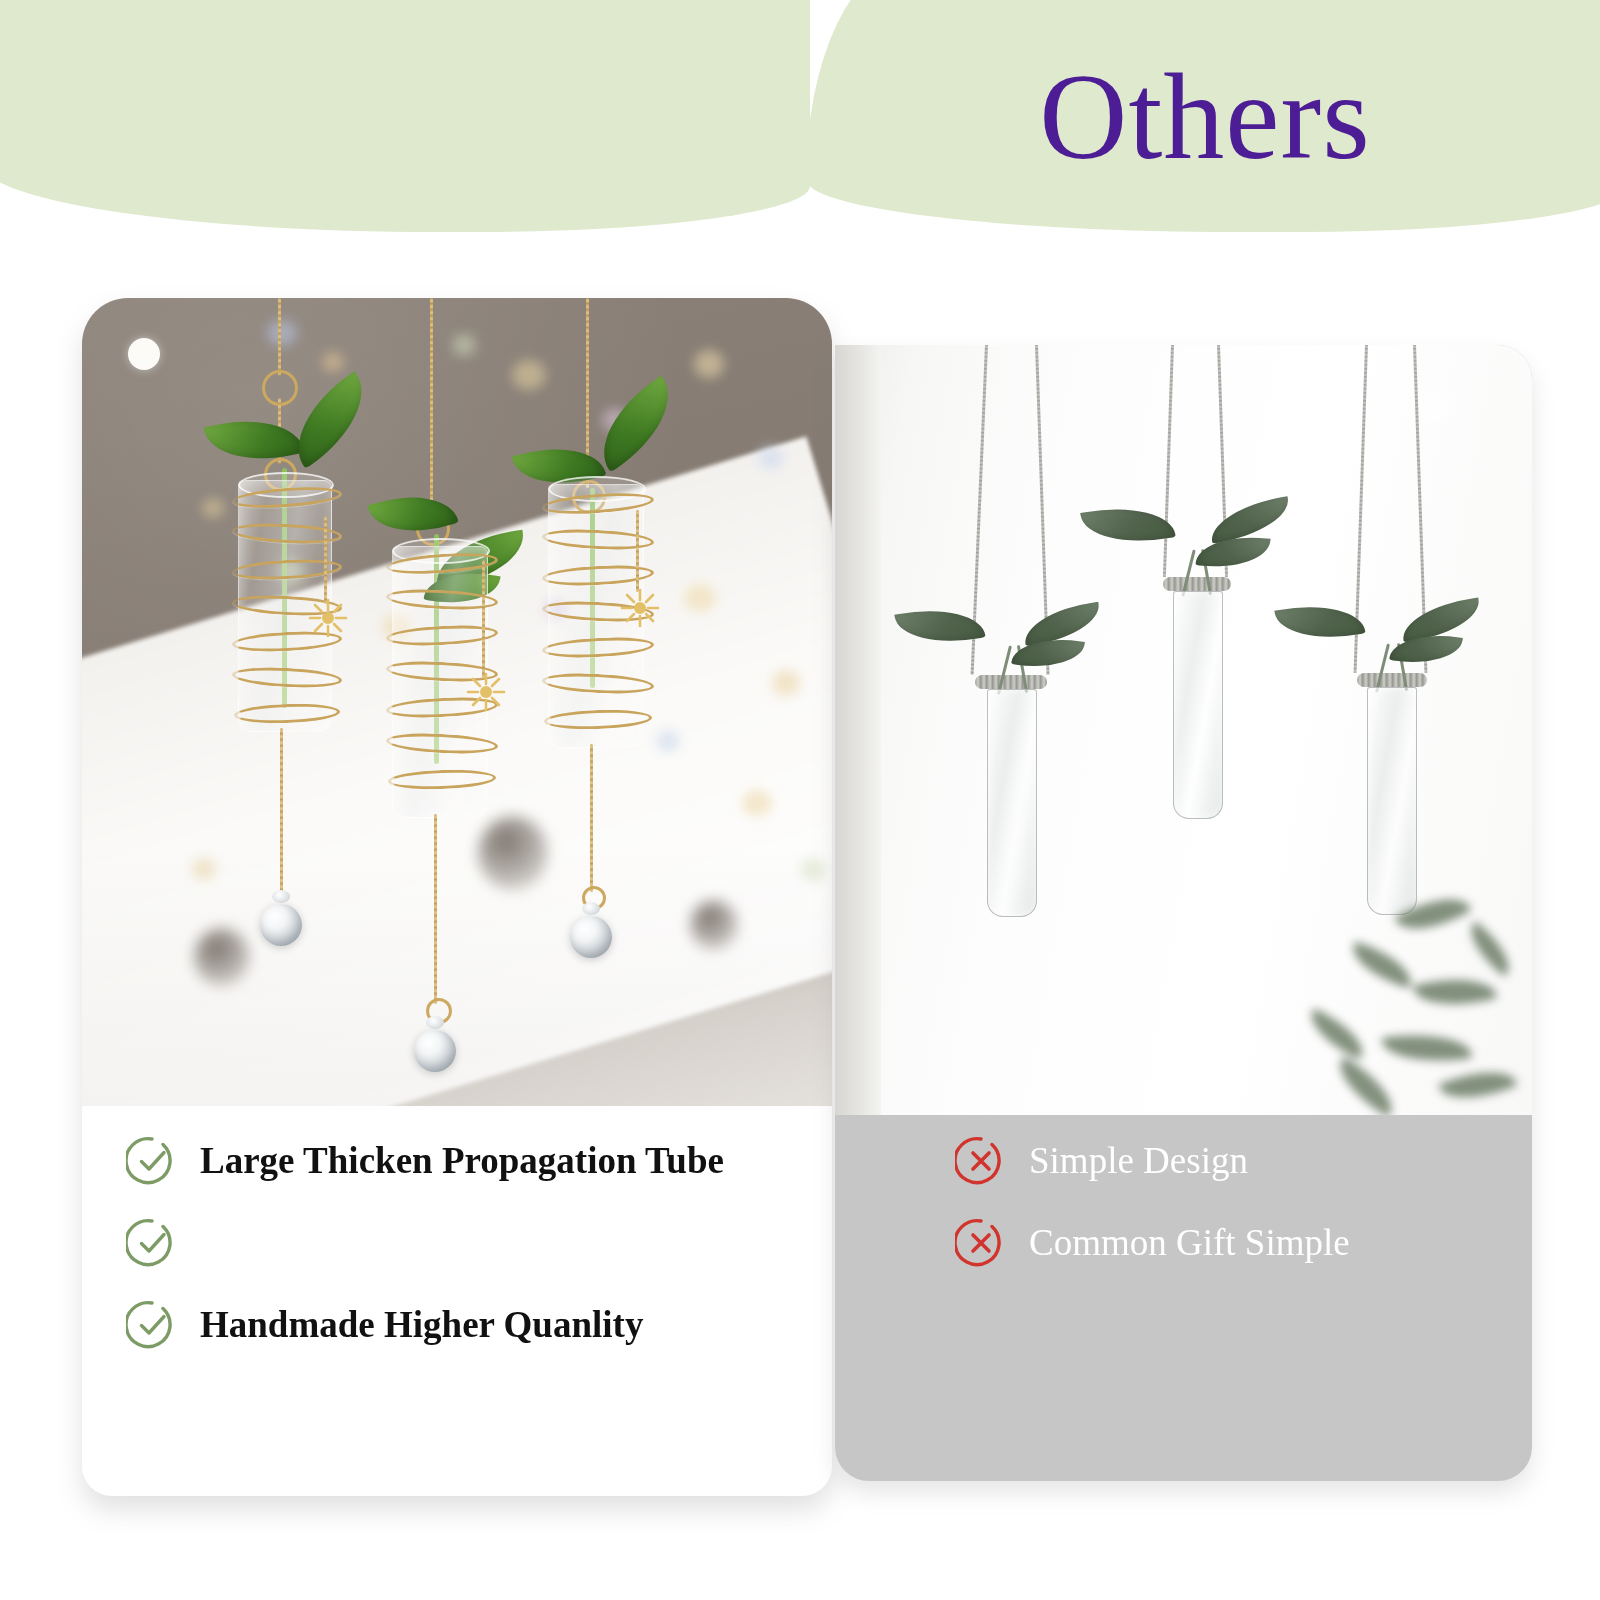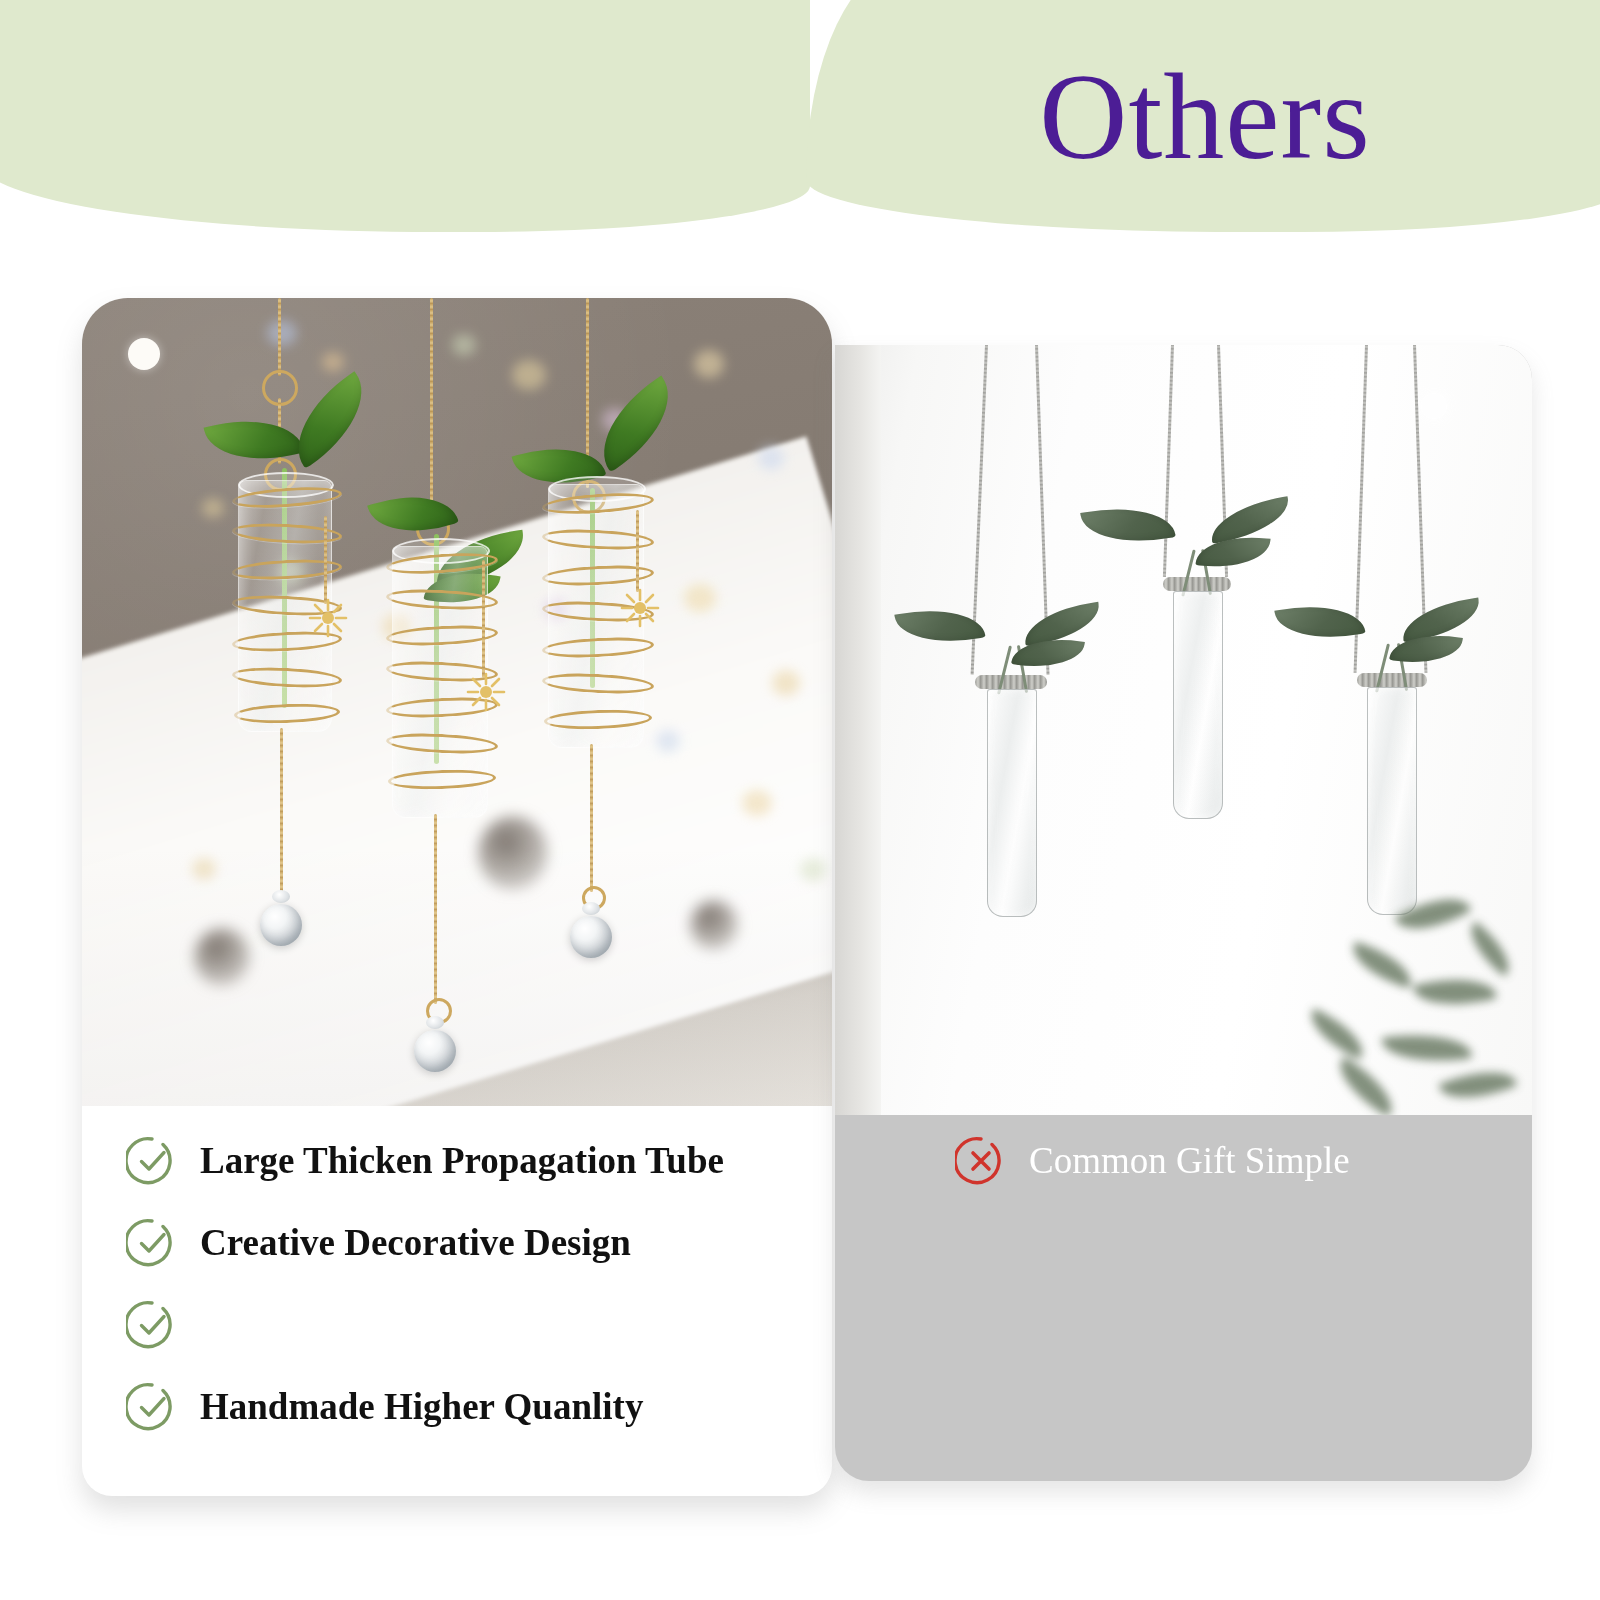--- a/index.html
+++ b/index.html
@@ -535,59 +535,59 @@
     <div class="feature-row">
       <span class="f-icon">
         <svg viewBox="0 0 52 52" width="52" height="52" aria-hidden="true">
           <path d="M37 9.5 A22 22 0 1 1 26 4" fill="none" stroke="#7d9b64" stroke-width="3.4" stroke-linecap="round"></path>
           <path d="M15.5 26.5 L23 34 L38 17.5" fill="none" stroke="#7d9b64" stroke-width="3.4" stroke-linecap="round" stroke-linejoin="round"></path>
         </svg>
       </span>
       <span class="f-label">Large Thicken Propagation Tube</span>
     </div>
 
+
     <div class="feature-row">
       <span class="f-icon">
         <svg viewBox="0 0 52 52" width="52" height="52" aria-hidden="true">
           <path d="M37 9.5 A22 22 0 1 1 26 4" fill="none" stroke="#7d9b64" stroke-width="3.4" stroke-linecap="round"></path>
           <path d="M15.5 26.5 L23 34 L38 17.5" fill="none" stroke="#7d9b64" stroke-width="3.4" stroke-linecap="round" stroke-linejoin="round"></path>
         </svg>
       </span>
-      <span class="f-label">Creative Decorative Design</span>
     </div>
 
     <div class="feature-row">
       <span class="f-icon">
         <svg viewBox="0 0 52 52" width="52" height="52" aria-hidden="true">
           <path d="M37 9.5 A22 22 0 1 1 26 4" fill="none" stroke="#7d9b64" stroke-width="3.4" stroke-linecap="round"></path>
           <path d="M15.5 26.5 L23 34 L38 17.5" fill="none" stroke="#7d9b64" stroke-width="3.4" stroke-linecap="round" stroke-linejoin="round"></path>
         </svg>
       </span>
-    </div>
-
-    <div class="feature-row">
-      <span class="f-icon">
-        <svg viewBox="0 0 52 52" width="52" height="52" aria-hidden="true">
-          <path d="M37 9.5 A22 22 0 1 1 26 4" fill="none" stroke="#7d9b64" stroke-width="3.4" stroke-linecap="round"></path>
-          <path d="M15.5 26.5 L23 34 L38 17.5" fill="none" stroke="#7d9b64" stroke-width="3.4" stroke-linecap="round" stroke-linejoin="round"></path>
-        </svg>
-      </span>
       <span class="f-label">Handmade Higher Quanlity</span>
     </div>
   </div>
 
   <div class="features features-right">
-
 
 
     <div class="feature-row">
       <span class="f-icon">
         <svg viewBox="0 0 52 52" width="52" height="52" aria-hidden="true">
           <path d="M37 9.5 A22 22 0 1 1 26 4" fill="none" stroke="#d0342c" stroke-width="3.4" stroke-linecap="round"></path>
           <path d="M18 18 L34 34 M34 18 L18 34" fill="none" stroke="#d0342c" stroke-width="3.6" stroke-linecap="round"></path>
         </svg>
       </span>
+      <span class="f-label">Simple Design</span>
+    </div>
+
+    <div class="feature-row">
+      <span class="f-icon">
+        <svg viewBox="0 0 52 52" width="52" height="52" aria-hidden="true">
+          <path d="M37 9.5 A22 22 0 1 1 26 4" fill="none" stroke="#d0342c" stroke-width="3.4" stroke-linecap="round"></path>
+          <path d="M18 18 L34 34 M34 18 L18 34" fill="none" stroke="#d0342c" stroke-width="3.6" stroke-linecap="round"></path>
+        </svg>
+      </span>
       <span class="f-label">Common Gift Simple</span>
     </div>
 
   </div>
 
 </div>
 
 </body></html>

